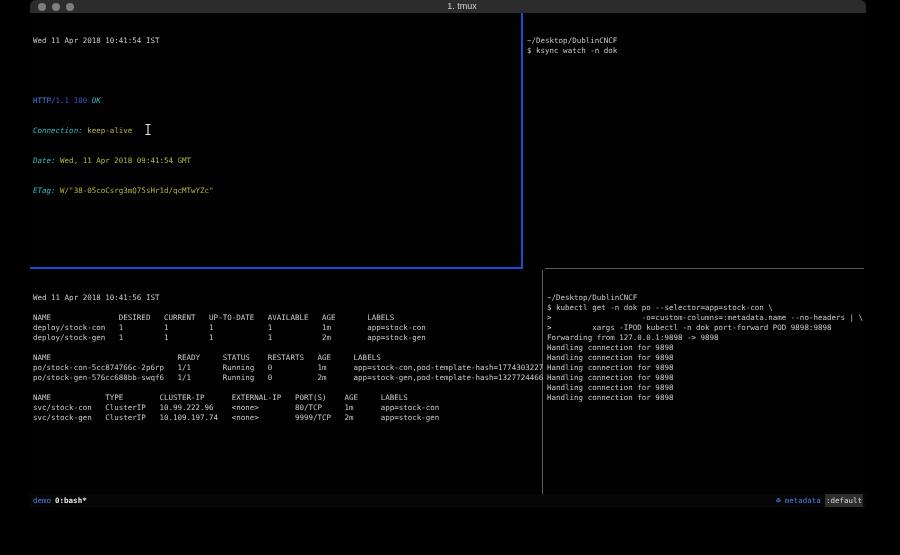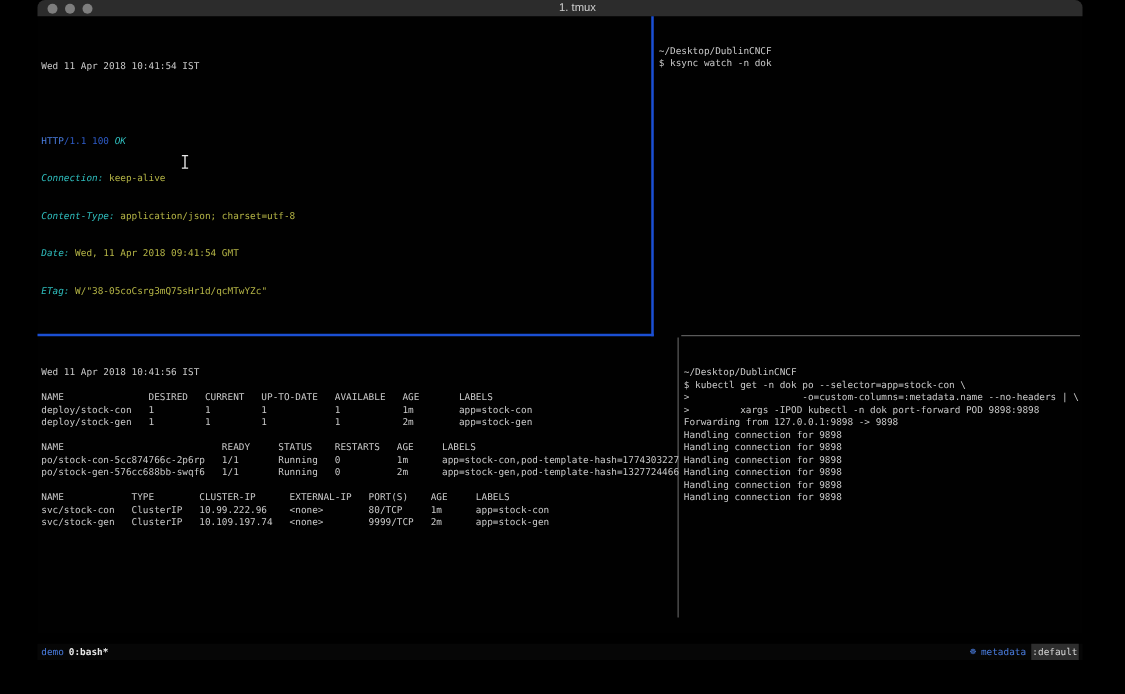--- a/index.html
+++ b/index.html
@@ -6,29 +6,29 @@
   body{width:900px;height:555px;background:#000;overflow:hidden;position:relative;}
   .window{position:absolute;left:30px;top:0;width:836px;height:507px;background:#010101;border-radius:6px 6px 0 0;}
   .titlebar{height:13px;background:#2c2c2c;border-radius:6px 6px 0 0;position:relative;}
   .lights{position:absolute;left:8px;top:3px;display:flex;gap:6px;}
   .light{width:8px;height:8px;border-radius:50%;background:#7e7e7e;}
   .wtitle{text-align:center;font:9px/13px "Liberation Sans",sans-serif;color:#cfcfcf;margin-left:28px;}
   .tbody{position:absolute;top:13px;left:0;width:836px;height:481px;}
   .pane{position:absolute;font:7.5px/10px "DejaVu Sans Mono",monospace;color:#c9c9c9;padding:3px 0 0 3px;overflow:hidden;white-space:pre;}
   .pane pre{margin:0;font:inherit;white-space:pre;}
   .ln{height:10px;white-space:pre;}
-  .tl{left:0;top:12px;width:491px;height:254px;}
+  .tl{left:0;top:0;width:491px;height:254px;}
   .tr{left:494px;top:0;width:342px;height:254px;}
   .bl{left:0;top:257px;width:512px;height:224px;}
   .br{left:514px;top:257px;width:322px;height:224px;}
   .vdiv-blue{position:absolute;left:491px;top:0;width:2px;height:256px;background:#1b4fd3;}
   .hdiv-blue{position:absolute;left:0;top:254px;width:493px;height:2px;background:#1b4fd3;}
   .hdiv-gray{position:absolute;left:515px;top:255px;width:319px;height:1px;background:#5a5a5a;}
   .vdiv-gray{position:absolute;left:512px;top:257px;width:1px;height:224px;background:#5a5a5a;}
-  .status{position:absolute;left:0;top:481px;width:836px;height:13px;display:flex;justify-content:space-between;align-items:center;font:7.5px/13px "DejaVu Sans Mono",monospace;padding:0 3px;box-sizing:border-box;background:#060606;margin-top:21px;}
+  .status{position:absolute;left:0;top:481px;width:836px;height:13px;display:flex;justify-content:space-between;align-items:center;font:7.5px/13px "DejaVu Sans Mono",monospace;padding:0 3px;box-sizing:border-box;background:#060606;}
   .status .left,.status .right{display:flex;align-items:center;gap:4px;}
   .c-cyan{color:#2fbdbd;font-style:italic;}
   .c-yellow{color:#b5b546;text-align:center;}
   .c-blue{color:#4a7de0;}
   .c-blue2{color:#2f5cc9;}
   .wlabel{color:#e8e8e8;font-weight:bold;}
   .kns{color:#d8d8d8;background:#2e2e2e;padding:0 1px;}
   .kicon{font-size:8px;}
   .mouse{position:absolute;left:144px;top:123px;width:8px;height:13px;}
 </style>
@@ -46,21 +46,20 @@
     <div class="wtitle">1. tmux</div>
   </div>
 
   <div class="tbody">
 
     <div class="pane tl">
       <div class="ln">Wed 11 Apr 2018 10:41:54 IST</div>
       <div class="ln"></div>
       <div class="ln"><span class="c-blue">HTTP</span><span class="c-blue2">/1.1 100 </span><span class="c-cyan">OK</span></div>
       <div class="ln"><span class="c-cyan">Connection:</span><span class="c-yellow"> keep-alive</span></div>
-      <div class="ln"><span class="c-cyan">Content-Type:</span><span class="c-yellow"> application/json; charset=utf-8</span></div>
       <div class="ln"><span class="c-cyan">Date:</span><span class="c-yellow"> Wed, 11 Apr 2018 09:41:54 GMT</span></div>
       <div class="ln"><span class="c-cyan">ETag:</span><span class="c-yellow"> W/"38-05coCsrg3mQ75sHr1d/qcMTwYZc"</span></div>
       
       
       
       
       
       
       
       

